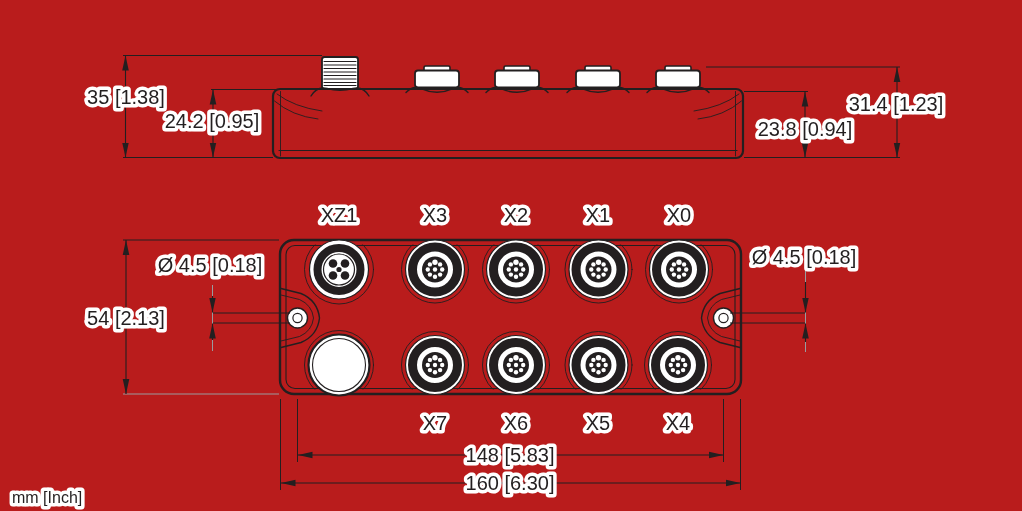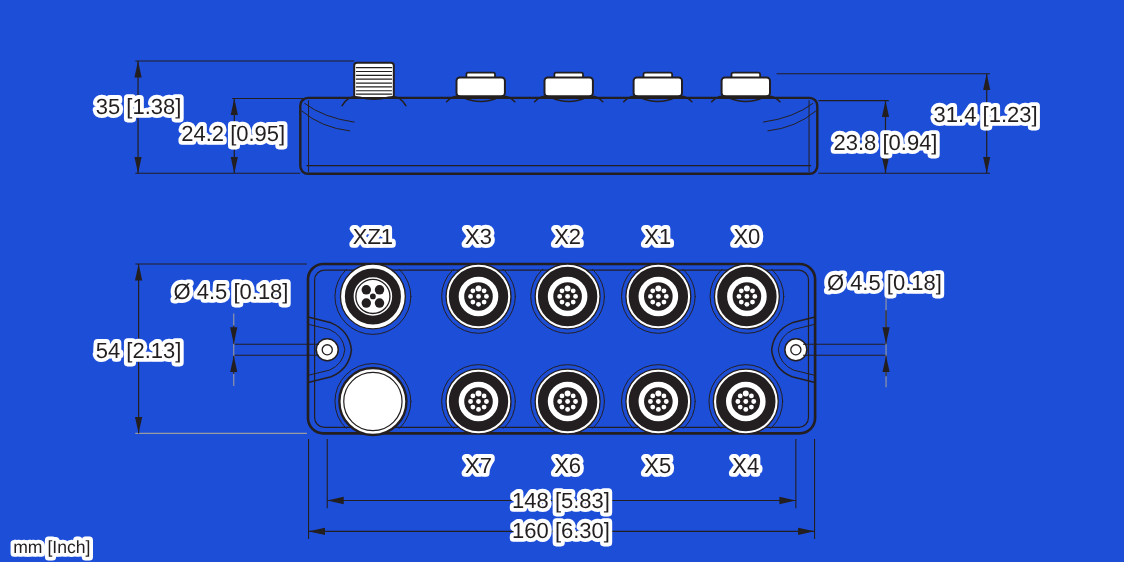--- a/index.html
+++ b/index.html
@@ -1,16 +1,16 @@
 <!DOCTYPE html>
 <html><head>
 <meta charset="utf-8">
 <style>
   html,body{margin:0;padding:0;background:#ffffff;}
-  .stage{position:relative;width:1022px;height:511px;background:#1d4ed8;overflow:hidden;}
+  .stage{position:relative;width:1022px;height:511px;background:#b91c1c;overflow:hidden;}
   svg{display:block;}
   .ln{fill:none;stroke:#231f20;stroke-linecap:round;stroke-linejoin:round;}
   .w24{stroke-width:2.4px;} .w22{stroke-width:2.2px;} .w18{stroke-width:1.8px;}
   .w16{stroke-width:1.6px;} .w14{stroke-width:1.4px;} .w12{stroke-width:1.2px;}
   .w11{stroke-width:1.1px;} .w09{stroke-width:0.9px;}
   .dim{fill:none;stroke:#231f20;stroke-width:1.1px;}
   .ext{fill:none;stroke:#231f20;stroke-width:1px;}
   .gray{stroke:#9a9b9e;}
   .dark{fill:#231f20;stroke:none;}
   .whitefill{fill:#ffffff;}

